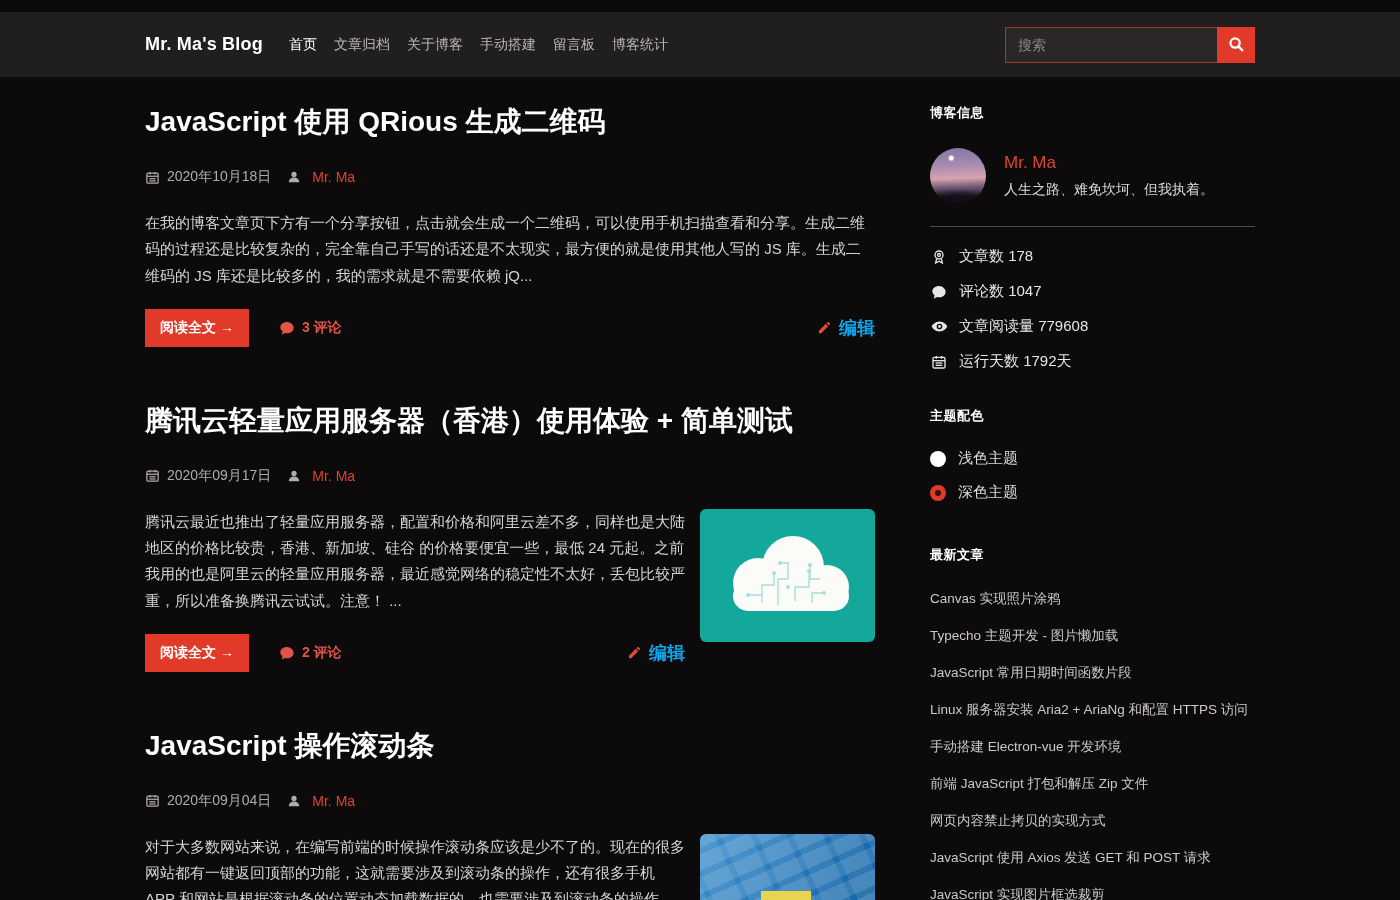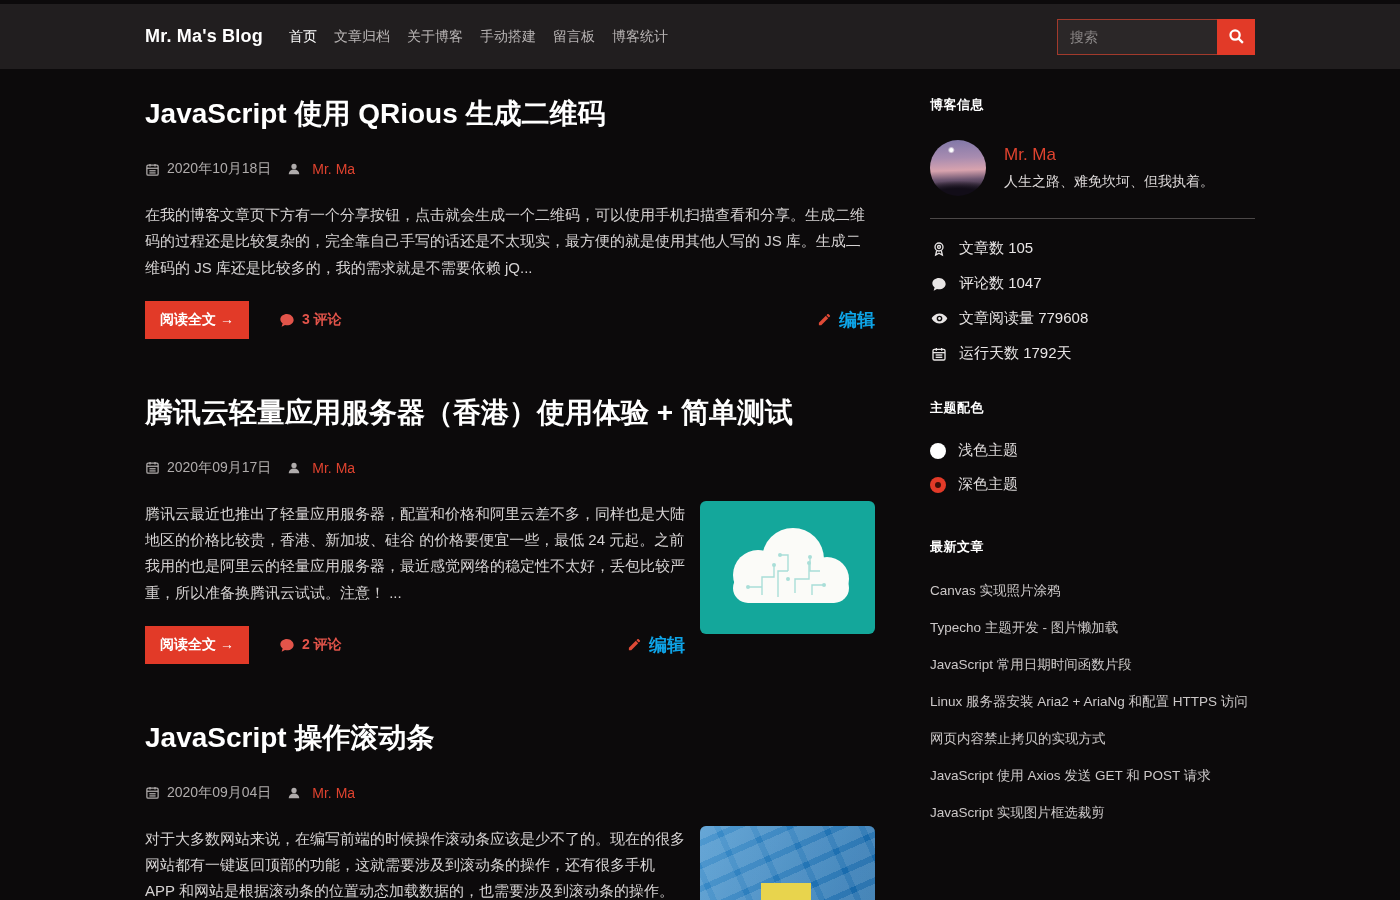--- a/index.html
+++ b/index.html
@@ -7,30 +7,30 @@
   body {
     background:#0c0a0b;
     color:#c9c6c6;
     font-family:"Liberation Sans","DejaVu Sans",sans-serif;
   }
   a { text-decoration:none; }
 
   
   .topbar { height:65px; background:#211e1f; }
   .topbar-inner {
-    width:1110px; margin:4px auto; height:100%;
+    width:1110px; margin:12px auto; height:100%;
     display:flex; align-items:center;justify-content:center;
   }
   .brand { color:#fff; font-size:18px; font-weight:bold; margin-right:26px; letter-spacing:.2px; }
   .nav { display:flex; align-items:center; }
   .nav a { color:#b9b5b5; font-size:14px; margin-right:17px; cursor:pointer; }
   .nav a.active { color:#fff; }
   .searchbox { margin-left:auto; display:flex; height:36px; }
   .searchbox input {
-    width:160px; height:36px; background:#2b2728;
+    width:212px; height:36px; background:#2b2728;
     border:1px solid #a23a2c; border-right:none;
     color:#ddd; font-size:14px; padding:0 12px; outline:none;
     font-family:inherit;
   }
   .searchbox input::placeholder { color:#8a8686; }
   .search-btn {
     width:38px; height:36px; background:#e23a28; border:none; cursor:pointer;
     display:flex; align-items:center; justify-content:center;
   }
 
@@ -317,21 +317,21 @@
 
     <ul class="stats">
       <li>
         <span class="sicon">
           <svg width="16" height="16" viewBox="0 0 24 24" fill="none" stroke="#e8e5e5" stroke-width="2">
             <circle cx="12" cy="9" r="6"></circle>
             <path d="M8.5 14.5 7 21l5-2.6L17 21l-1.5-6.5"></path>
             <circle cx="12" cy="9" r="2.2"></circle>
           </svg>
         </span>
-        <span>文章数 105</span>
+        <span>文章数 178</span>
       </li>
       <li>
         <span class="sicon">
           <svg width="16" height="16" viewBox="0 0 24 24" fill="#e8e5e5">
             <path d="M12 3C6.5 3 2 6.6 2 11c0 2.4 1.3 4.5 3.4 6L4 22l5-2.4c1 .2 2 .4 3 .4 5.5 0 10-3.6 10-8S17.5 3 12 3z"></path>
           </svg>
         </span>
         <span>评论数 1047</span>
       </li>
       <li>
@@ -372,20 +372,22 @@
       </div>
     </div>
 
     <div class="recent-section">
       <h3 class="side-title">最新文章</h3>
       <ul class="recent-list">
         <li><a>Canvas 实现照片涂鸦</a></li>
         <li><a>Typecho 主题开发 - 图片懒加载</a></li>
         <li><a>JavaScript 常用日期时间函数片段</a></li>
         <li><a>Linux 服务器安装 Aria2 + AriaNg 和配置 HTTPS 访问</a></li>
+        <li><a>手动搭建 Electron-vue 开发环境</a></li>
+        <li><a>前端 JavaScript 打包和解压 Zip 文件</a></li>
         <li><a>网页内容禁止拷贝的实现方式</a></li>
         <li><a>JavaScript 使用 Axios 发送 GET 和 POST 请求</a></li>
         <li><a>JavaScript 实现图片框选裁剪</a></li>
 
       </ul>
     </div>
 
   </aside>
 </div>
 

